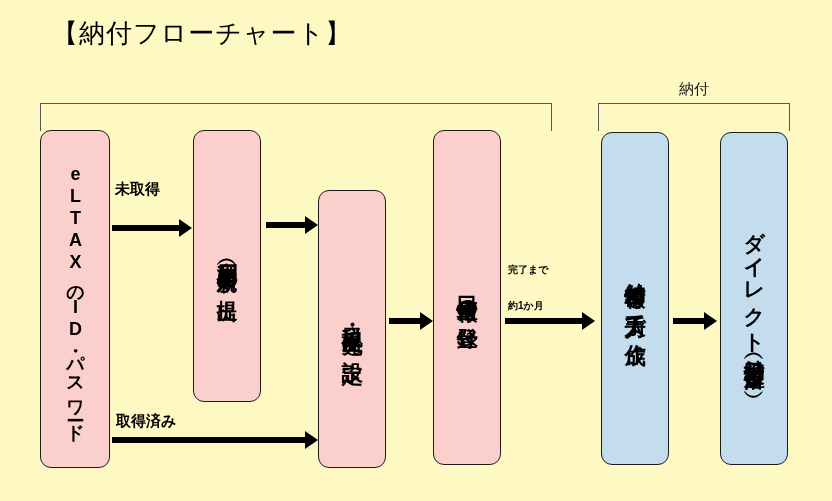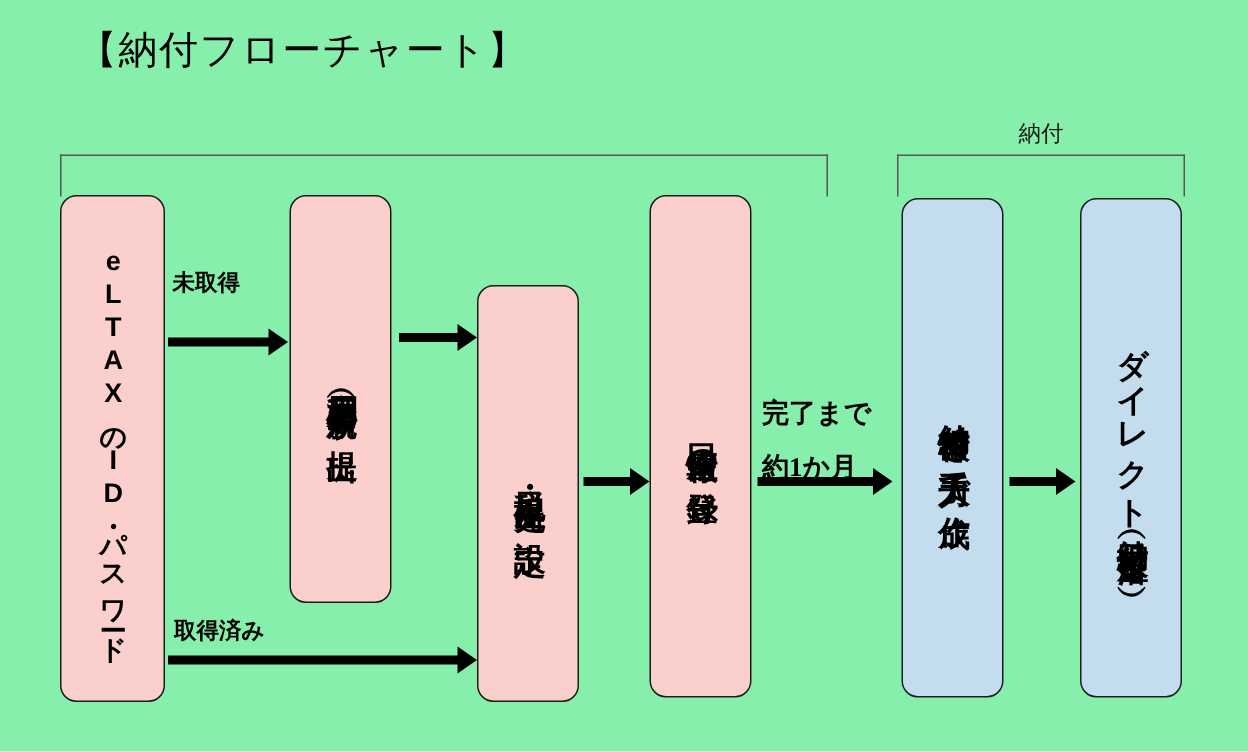--- a/index.html
+++ b/index.html
@@ -8,21 +8,21 @@
     background: #ffffff;
   }
   body {
     font-family: "Liberation Sans", "DejaVu Sans", sans-serif;
     color: #000000;
   }
   #canvas {
     position: relative;
     width: 832px;
     height: 501px;
-    background: #86efac;
+    background: #fef9c3;
     overflow: hidden;
   }
 
   
   #chart-title {
     position: absolute;
     left: 52px;
     top: 16px;
     font-family: "Liberation Serif", "DejaVu Serif", serif;
     font-size: 26px;
@@ -100,22 +100,21 @@
   .arrow-label {
     position: absolute;
     font-family: "Liberation Sans", "DejaVu Sans", sans-serif;
     font-weight: bold;
     font-size: 15px;
     color: #000000;
     white-space: nowrap;
     line-height: 1.25;
   }
   .arrow-label.small {
-    font-size: 18px;
-    font-family: Liberation Serif, serif;
+    font-size: 10px;
   }
   .arrow-note {
     position: absolute;
     font-family: "Liberation Sans", "DejaVu Sans", sans-serif;
     font-weight: bold;
     font-size: 15px;
     color: #000000;
     white-space: nowrap;
   }
 </style>

